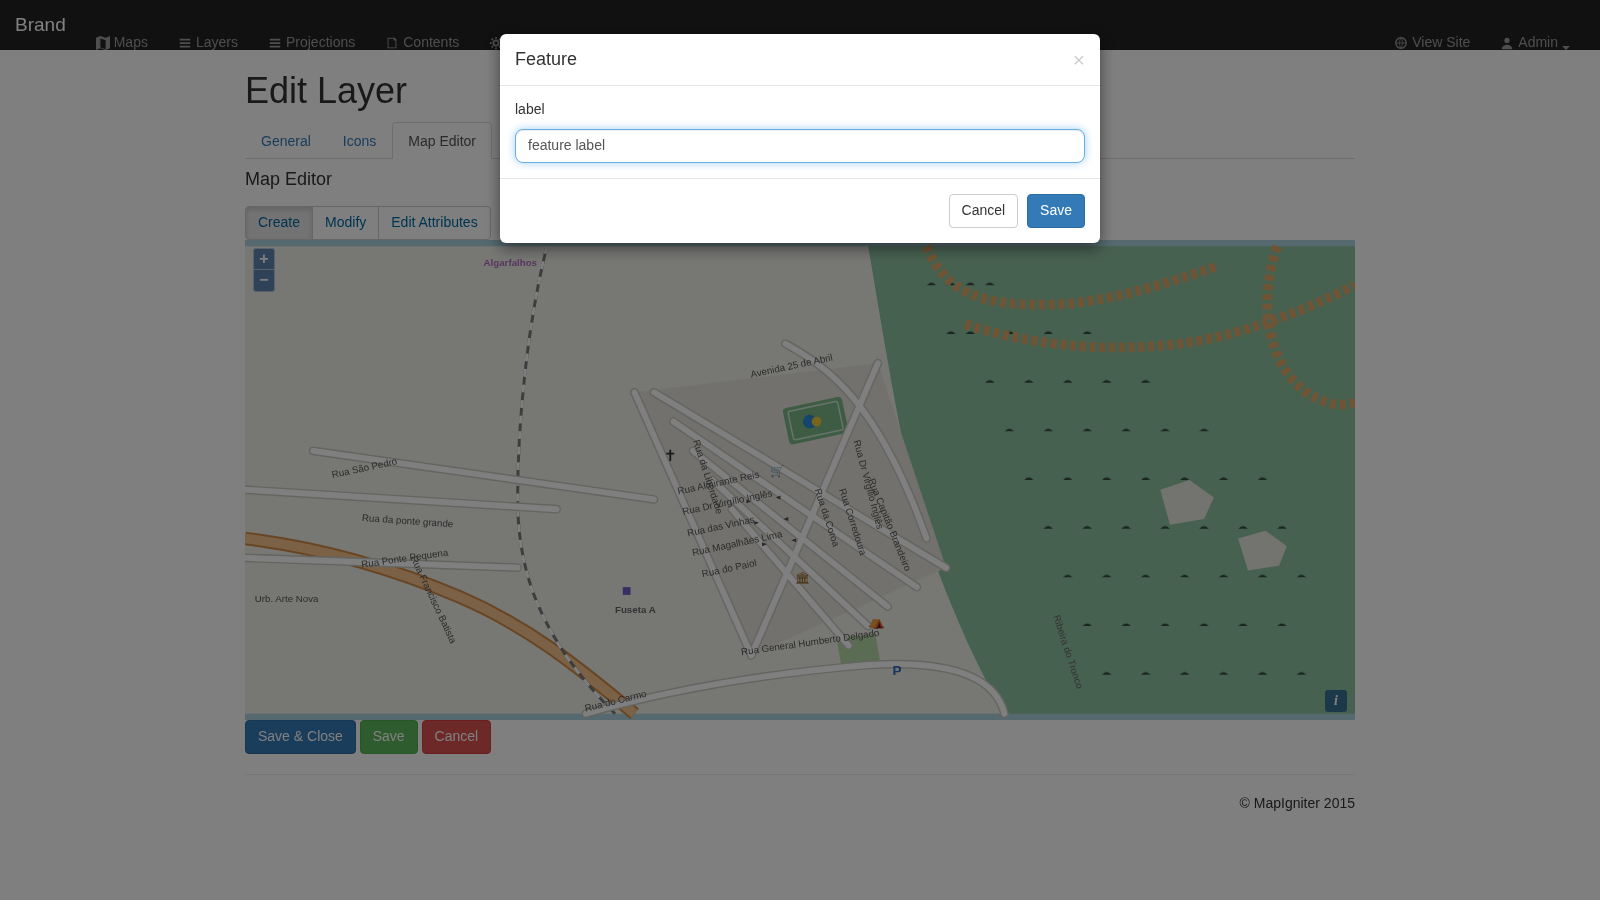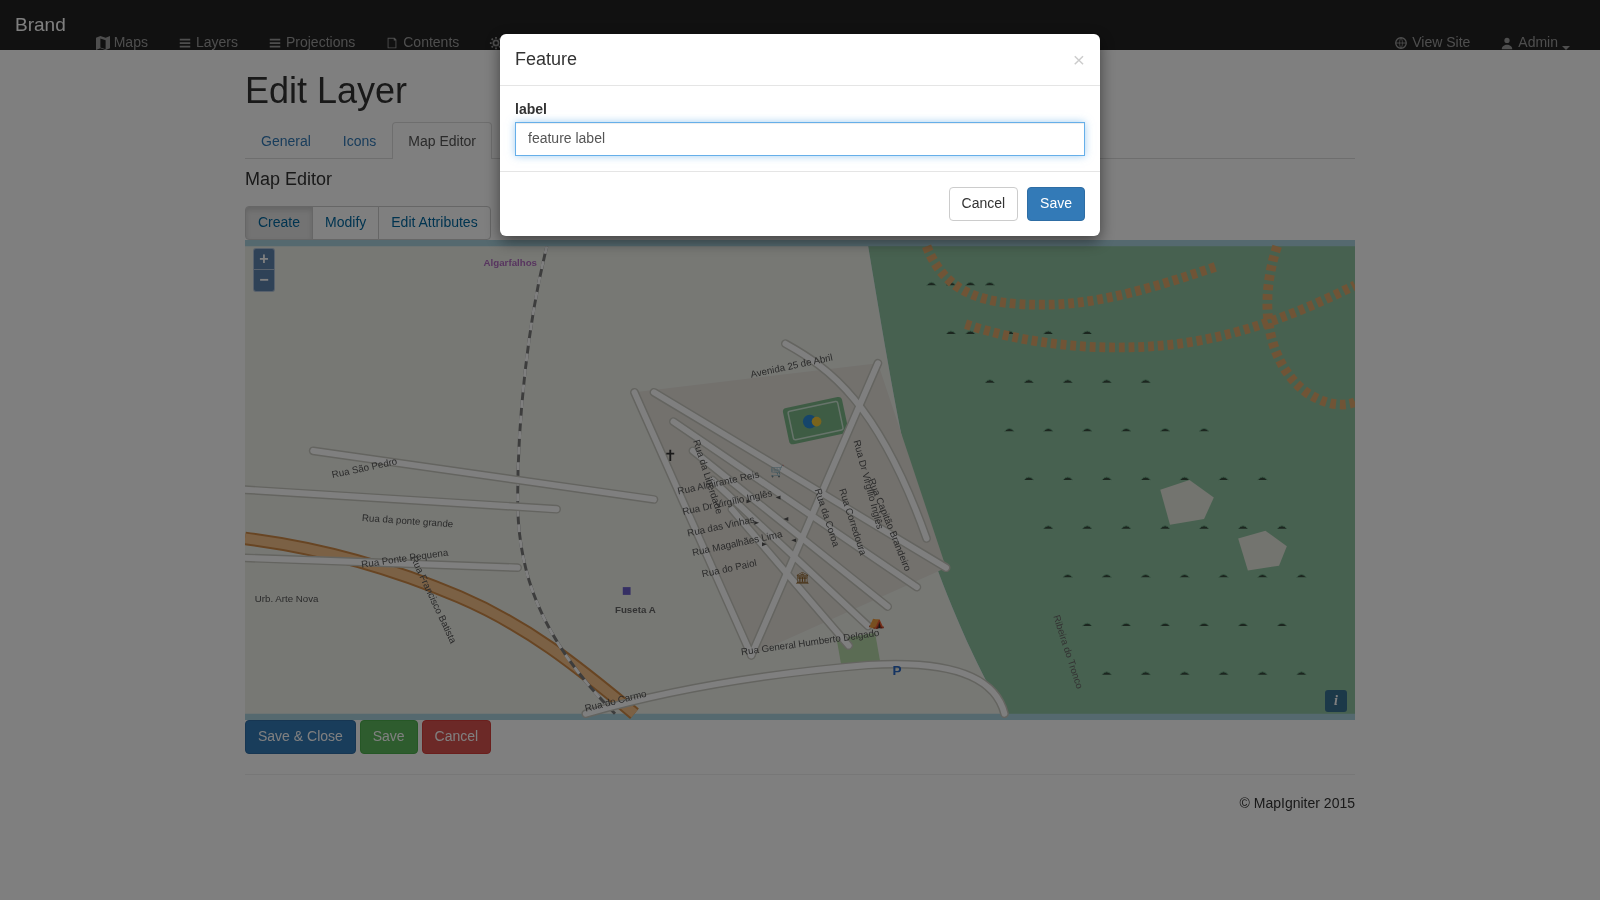--- a/index.html
+++ b/index.html
@@ -168,28 +168,28 @@
   }
   .modal-title { font-size: 18px; font-weight: 500; }
   .modal-close {
     margin-left: auto;
     background: none; border: none;
     font-size: 21px; line-height: 1;
     color: #000; opacity: .2;
     cursor: pointer;
   }
   .modal-body { padding: 15px; }
-  .form-label { font-weight: 700; display: block; margin-bottom: 5px; }
+  .form-label { font-weight: 400; display: block; margin-bottom: 12px; }
   .form-control {
     width: 100%;
     padding: 6px 12px;
     font-size: 14px;
     line-height: 1.42857;
     border: 1px solid #66afe9;
-    border-radius: 0;
+    border-radius: 8px;
     outline: none;
     box-shadow: inset 0 1px 1px rgba(0,0,0,.075), 0 0 8px rgba(102,175,233,.6);
     color: #555;
   }
   .modal-footer {
     padding: 15px;
     border-top: 1px solid #e5e5e5;
     text-align: right;
   }
   .modal-footer .btn { margin-left: 5px; }

